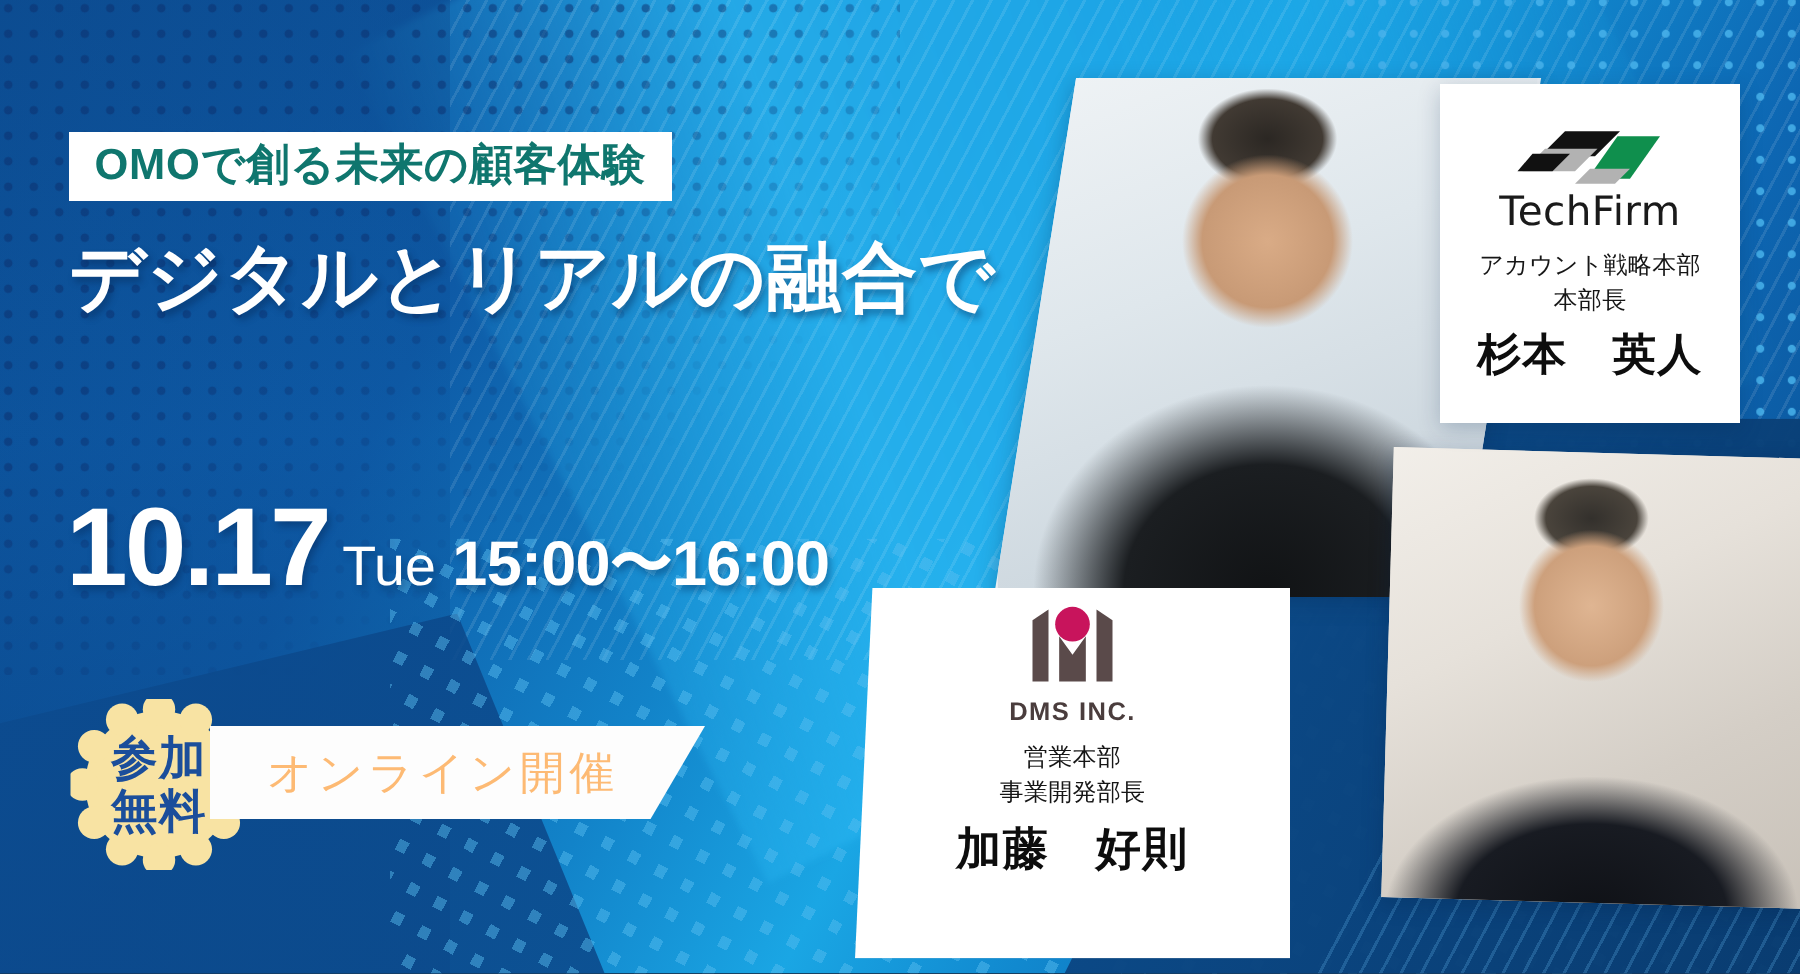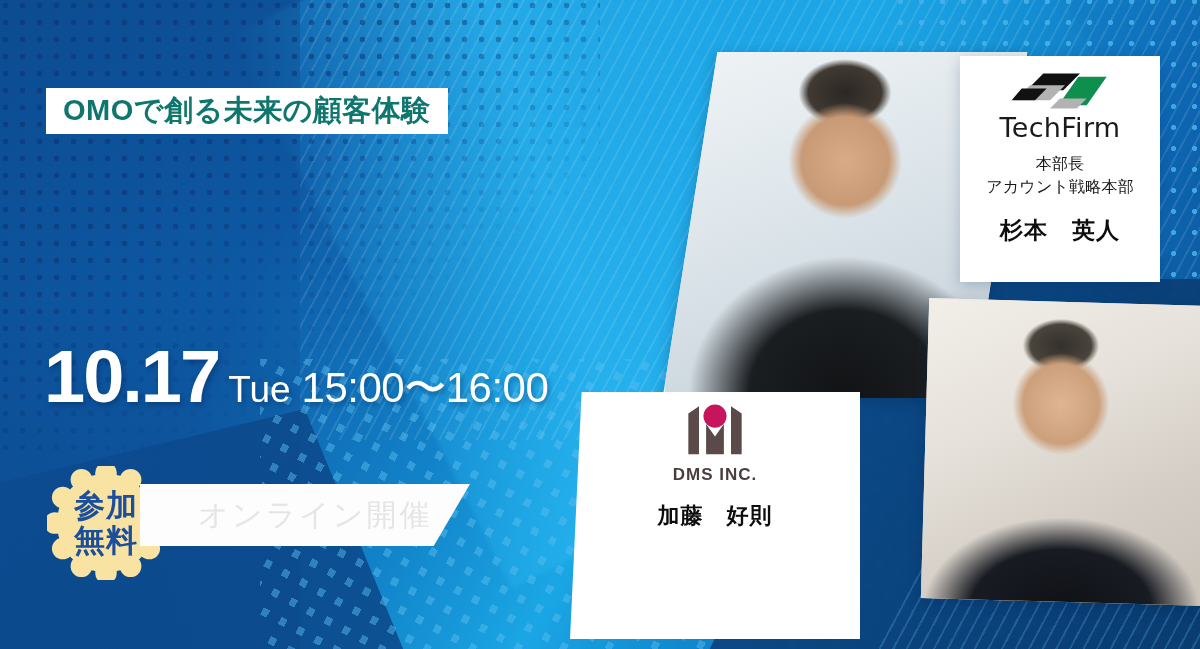--- a/index.html
+++ b/index.html
@@ -94,28 +94,28 @@
 
   .title{
     position:absolute;left:46px;top:156px;width:660px;
     color:#ffffff;font-weight:bold;
     font-size:50px;line-height:1.16;letter-spacing:.5px;
     text-shadow:2px 3px 5px rgba(4,38,82,.45);
   }
   .title .l2{display:block;}
 
   .datetime{
-    position:absolute;left:44px;top:340px;
+    position:absolute;left:44px;top:328px;
     color:#fff;white-space:nowrap;
     text-shadow:2px 3px 5px rgba(4,38,82,.40);
     display:flex;align-items:baseline;
   }
   .dt-date{font-size:74px;font-weight:bold;letter-spacing:-2px;line-height:1;}
   .dt-dow{font-size:37px;font-weight:normal;margin-left:9px;letter-spacing:0;}
-  .dt-time{font-size:42px;font-weight:normal;margin-left:11px;letter-spacing:-.5px;}
+  .dt-time{font-size:42px;font-weight:bold;margin-left:11px;letter-spacing:-.5px;}
 
   
   .free-badge{
     position:absolute;left:47px;top:466px;width:118px;height:114px;
   }
   .free-badge svg{position:absolute;inset:0;width:100%;height:100%;}
   .free-badge .fb-text{
     position:absolute;inset:0;display:flex;flex-direction:column;
     align-items:center;justify-content:center;
     color:#1b4e9b;font-weight:bold;font-size:31px;line-height:1.14;letter-spacing:1px;
@@ -125,22 +125,22 @@
   .online-wrap{
     position:absolute;left:140px;top:484px;width:330px;height:62px;
   }
   .online-shape{
     position:absolute;inset:0;background:#fdfdfd;
     clip-path:polygon(0% 0%, 100% 0%, 89% 100%, 0% 100%);
     box-shadow:0 3px 7px rgba(3,34,72,.25);
   }
   .online-text{
     position:absolute;inset:0;display:flex;align-items:center;
-    padding-left:58px;
-    color:#e5e5e5;font-weight:normal;font-size:30px;letter-spacing:3px;
+    padding-left:38px;
+    color:#fdba74;font-weight:normal;font-size:30px;letter-spacing:3px;
   }
 
   
   .photo1{
     position:absolute;left:690px;top:52px;width:310px;height:346px;
     transform:skewX(-9deg);overflow:hidden;
     box-shadow:0 4px 14px rgba(4,36,76,.28);
     background:#e9eef2;
   }
   .photo1-inner{
@@ -168,46 +168,46 @@
   }
 
   
   .card{
     position:absolute;background:#ffffff;
     display:flex;flex-direction:column;align-items:center;
     box-shadow:0 4px 14px rgba(4,36,76,.22);
   }
   .card1{
     left:960px;top:56px;width:200px;height:226px;
-    padding-top:14px;
+    padding-top:28px;
   }
   .card2{
     left:570px;top:392px;width:290px;height:247px;
     clip-path:polygon(4% 0%, 100% 0%, 100% 100%, 0% 100%);
     padding-top:10px;
   }
 
   .logo-tf{width:100px;height:42px;margin-bottom:2px;}
   .brand-tf{
     color:#1a1a1a;font-size:27px;letter-spacing:.3px;line-height:1;margin-bottom:12px;
     font-family:"DejaVu Sans","Liberation Sans",sans-serif;
   }
   .logo-dms{width:64px;height:62px;}
   .brand-dms{
     color:#4a3d3d;font-size:17px;font-weight:bold;letter-spacing:1px;line-height:1;margin:2px 0 12px 0;
   }
   .role{
     color:#161616;font-size:16px;line-height:1.42;text-align:center;letter-spacing:.2px;
   }
   .pname{
-    color:#0d0d0d;font-size:23px;font-weight:bold;letter-spacing:1px;margin-top:17px;
+    color:#0d0d0d;font-size:29px;font-weight:bold;letter-spacing:1px;margin-top:5px;
     white-space:pre;
   }
   .card2 .role{font-size:16px;}
-  .card2 .pname{font-size:22px;margin-top:6px;}
+  .card2 .pname{font-size:30px;margin-top:6px;}
 </style>
 </head>
 <body>
 
 <div class="stage">
 
   <div class="bg-base"></div>
   <div class="bg-band"></div>
   <div class="bg-stripes"></div>
   <div class="bg-soft-left"></div>
@@ -216,20 +216,21 @@
   <div class="bg-wedge-bl"></div>
   <div class="bg-dash-b"></div>
   <div class="bg-wedge-br"></div>
   <div class="bg-wedge-br2"></div>
 
   <div class="left">
 
     <div class="kicker">OMOで創る未来の顧客体験</div>
 
     <div class="title">
+      <span class="l1">デジタルとリアルの融合で</span>
     </div>
 
     <div class="datetime">
       <span class="dt-date">10.17</span>
       <span class="dt-dow">Tue</span>
       <span class="dt-time">15:00〜16:00</span>
     </div>
 
     <div class="free-badge">
       <svg viewBox="0 0 120 116">
@@ -274,30 +275,34 @@
   <div class="card card1">
     <svg class="logo-tf" viewBox="0 0 120 50">
       <path d="M40 4 L84 4 L64 24 L20 24 Z" fill="#111111"></path>
       <path d="M24 18 L66 18 L48 36 L6 36 Z" fill="#b2b2b2"></path>
       <path d="M14 22 L44 22 L30 36 L2 36 Z" fill="#111111"></path>
       <path d="M82 8 L116 8 L92 42 L58 42 Z" fill="#0f8f4d"></path>
       <path d="M60 34 L92 34 L80 46 L48 46 Z" fill="#b2b2b2"></path>
     </svg>
     <div class="brand-tf">TechFirm</div>
     <div class="role">
+      <div>アカウント戦略本部</div>
       <div>本部長</div>
-      <div>アカウント戦略本部</div>
     </div>
     <div class="pname">杉本　英人</div>
   </div>
 
   <div class="card card2">
     <svg class="logo-dms" viewBox="0 0 72 68">
       <circle cx="36" cy="15" r="13" fill="#c8145c"></circle>
       <path d="M6 12 L18 4 L18 58 L6 58 Z" fill="#5a4a4a"></path>
       <path d="M66 12 L54 4 L54 58 L66 58 Z" fill="#5a4a4a"></path>
       <path d="M26 24 L36 38 L46 24 L46 58 L26 58 Z" fill="#5a4a4a"></path>
     </svg>
     <div class="brand-dms">DMS INC.</div>
+    <div class="role">
+      <div>営業本部</div>
+      <div>事業開発部長</div>
+    </div>
     <div class="pname">加藤　好則</div>
   </div>
 
 </div>
 
 </body></html>

